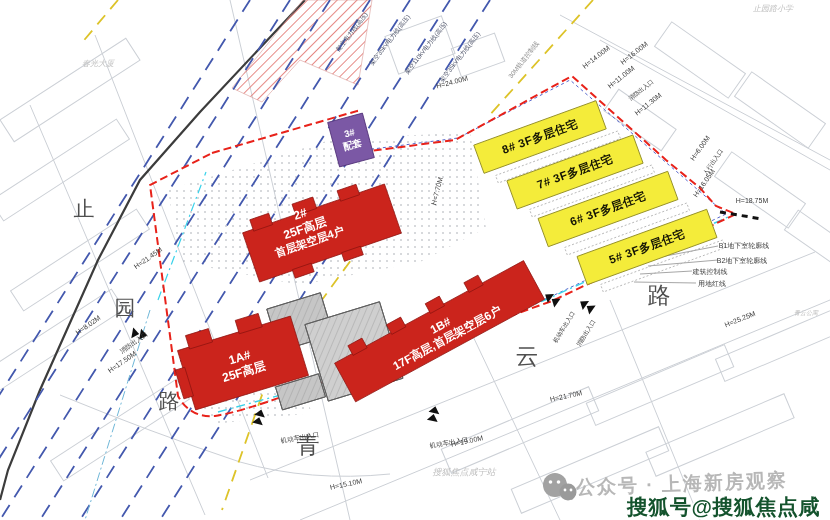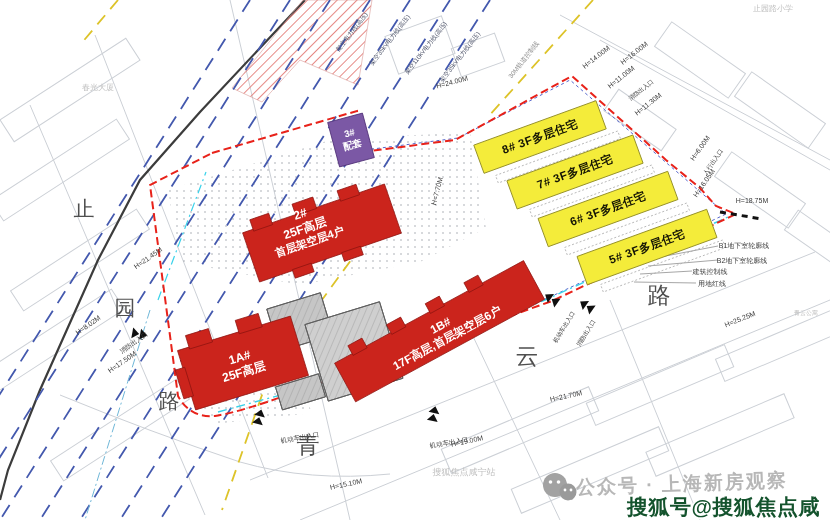--- a/index.html
+++ b/index.html
@@ -2,21 +2,21 @@
 <html><head>
 <meta charset="utf-8">
 <style>
   html,body{margin:0;padding:0;background:#ffffff;}
   #plan{position:relative;width:830px;height:520px;overflow:hidden;background:#ffffff;
         font-family:"Liberation Sans",sans-serif;}
   #plan svg{position:absolute;left:0;top:0;}
   .lbl{position:absolute;white-space:nowrap;color:#3a3a3a;font-size:7px;line-height:1;
        transform:translate(-50%,-50%);}
   .roadchar{font-family:"Liberation Serif",serif;font-size:21px;color:#4f4f4f;}
-  .faint{color:#bfbfbf;}
+  .faint{color:#bfbfbf;font-style:italic;}
   .bldg-lbl{position:absolute;text-align:center;color:#ffffff;font-weight:bold;
             transform:translate(-50%,-50%);line-height:1.25;}
   .ylw-lbl{position:absolute;color:#141405;font-weight:bold;font-size:11.5px;
            transform:translate(-50%,-50%);white-space:nowrap;letter-spacing:.5px;}
   .tinyrot{font-size:6.2px;color:#4a5066;}
   .wm-wechat{position:absolute;left:576px;top:471px;font-size:19px;font-weight:bold;
              color:#b7b7b7;letter-spacing:2px;transform:rotate(-2deg);}
   .wm-sohu{position:absolute;left:627px;top:493px;font-size:21px;font-weight:bold;color:#14532d;
            letter-spacing:.5px;
            text-shadow:-1.5px 0 #fff,1.5px 0 #fff,0 -1.5px #fff,0 1.5px #fff,
@@ -252,19 +252,19 @@
 <div class="lbl" style="left:712px;top:283px;">用地红线</div>
 <div class="lbl" style="left:524px;top:60px;color:#8a8a8a;font-size:6.5px;transform:translate(-50%,-50%) rotate(-52deg);">30M轨道控制线</div>
 
 <div class="lbl tinyrot" style="left:352px;top:32px;transform:translate(-50%,-50%) rotate(-52deg);">架空电力线(高压)</div>
 <div class="lbl tinyrot" style="left:390px;top:40px;transform:translate(-50%,-50%) rotate(-52deg);">架空35kV电力线(高压)</div>
 <div class="lbl tinyrot" style="left:426px;top:48px;transform:translate(-50%,-50%) rotate(-52deg);">架空110kV电力线(高压)</div>
 <div class="lbl tinyrot" style="left:460px;top:57px;transform:translate(-50%,-50%) rotate(-52deg);">架空35kV电力线(高压)</div>
 
 <div class="lbl faint" style="left:773px;top:9px;font-size:8px;">止园路小学</div>
 <div class="lbl faint" style="left:464px;top:472px;font-size:9px;">搜狐焦点咸宁站</div>
-<div class="lbl faint" style="left:98px;top:88px;font-size:8px;">春光大厦</div>
+<div class="lbl faint" style="left:98px;top:64px;font-size:8px;">春光大厦</div>
 <div class="lbl faint" style="left:806px;top:313px;font-size:6px;">青云公寓</div>
 
 <div class="wm-wechat">公众号 · 上海新房观察</div>
 <div class="wm-sohu">搜狐号@搜狐焦点咸宁站</div>
 
 </div>
 
 </body></html>

